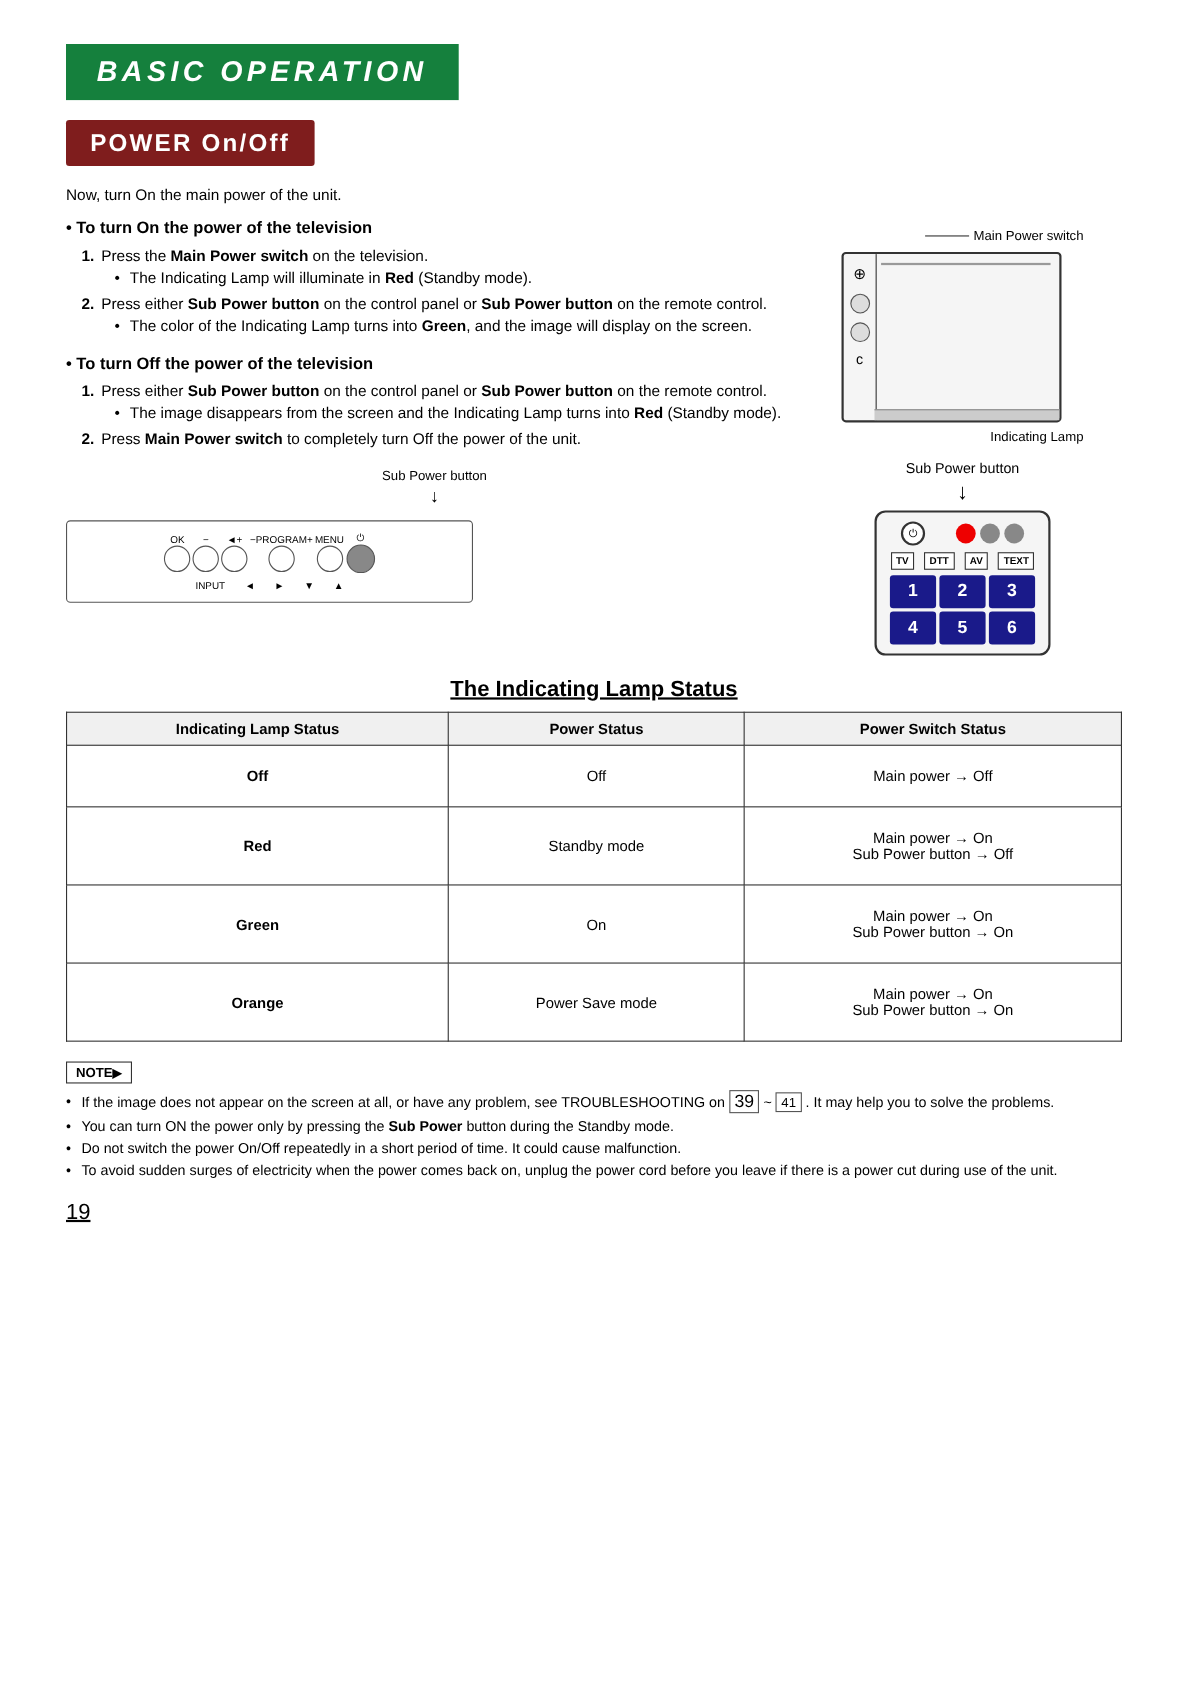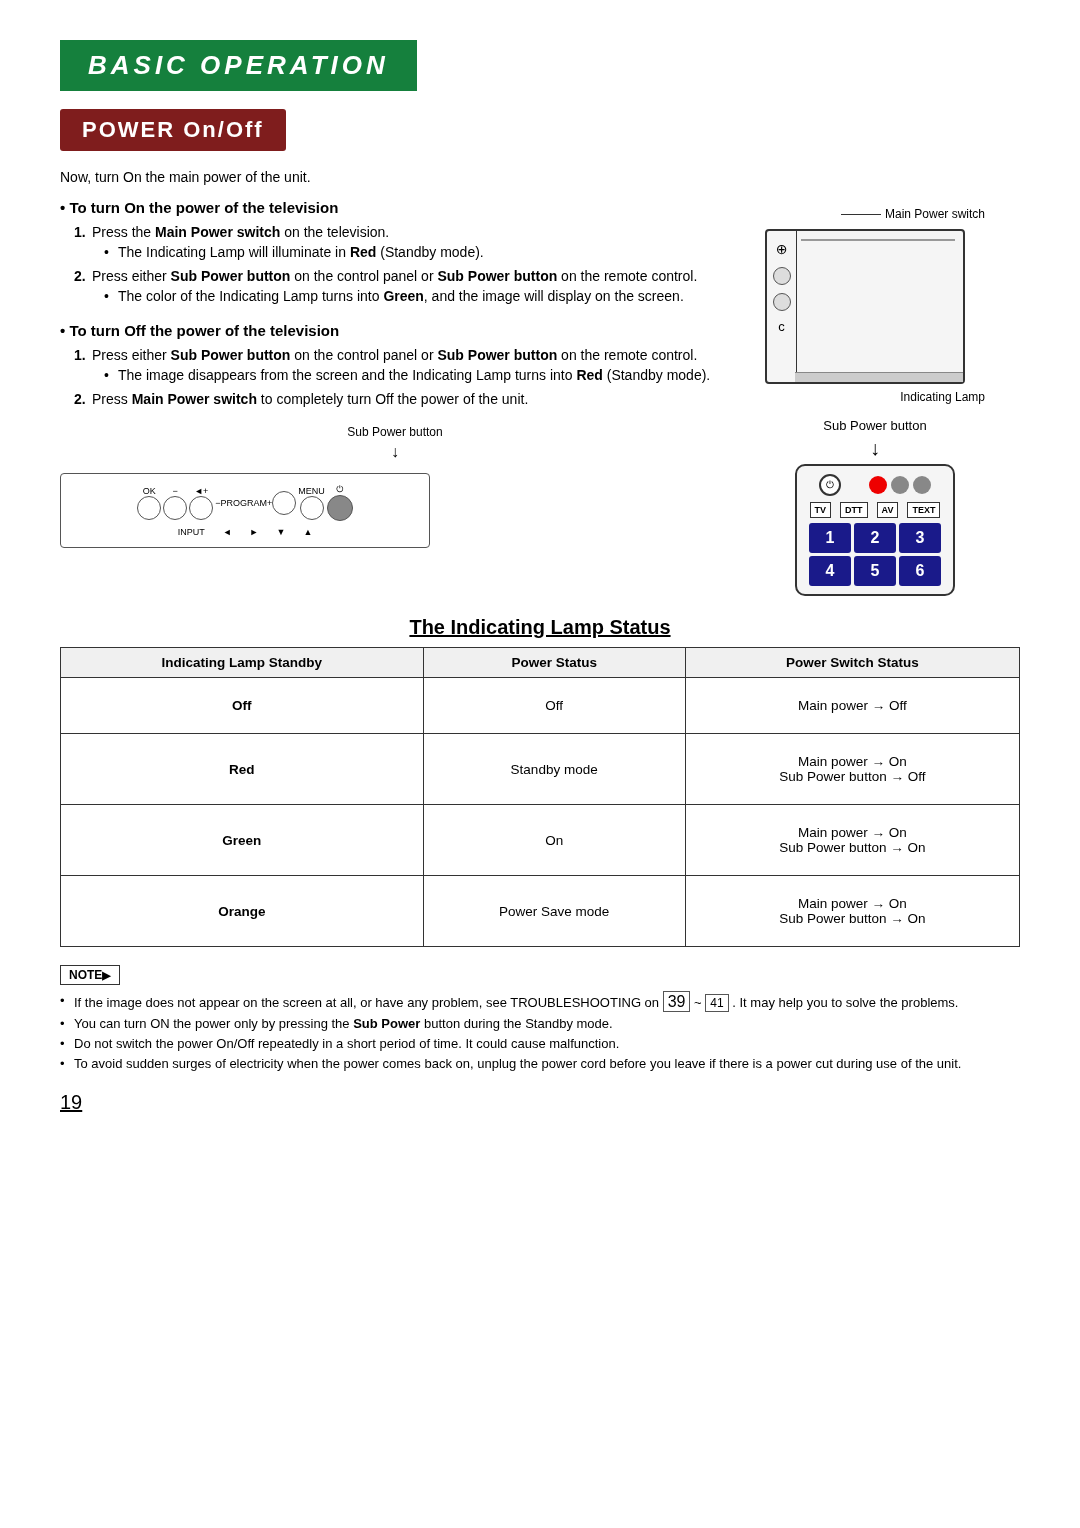--- a/index.html
+++ b/index.html
@@ -396,21 +396,21 @@
             <div class="panel-circle"></div>
           </div>
           <div style="display:flex;flex-direction:column;align-items:center;">
             <span style="font-size:9px;">−</span>
             <div class="panel-circle"></div>
           </div>
           <div style="display:flex;flex-direction:column;align-items:center;">
             <span style="font-size:9px;">◄+</span>
             <div class="panel-circle"></div>
           </div>
-          <div style="display:flex;flex-direction:row;align-items:center;">
+          <div style="display:flex;flex-direction:column;align-items:center;">
             <span style="font-size:9px;">−PROGRAM+</span>
             <div class="panel-circle"></div>
           </div>
           <div style="display:flex;flex-direction:column;align-items:center;">
             <span style="font-size:9px;">MENU</span>
             <div class="panel-circle"></div>
           </div>
           <div style="display:flex;flex-direction:column;align-items:center;">
             <span style="font-size:9px;">⏻</span>
             <div class="panel-circle-filled"></div>
@@ -487,21 +487,21 @@
 
   </div>
 </div>
 
 
 <div class="table-section">
   <div class="table-heading">The Indicating Lamp Status</div>
   <table class="status-table">
     <thead>
       <tr>
-        <th>Indicating Lamp Standby</th>
+        <th>Indicating Lamp Status</th>
         <th>Power Status</th>
         <th>Power Switch Status</th>
       </tr>
     </thead>
     <tbody>
       <tr>
         <td class="lamp-col"><strong>Off</strong></td>
         <td>Off</td>
         <td>Main power → Off</td>
       </tr>

